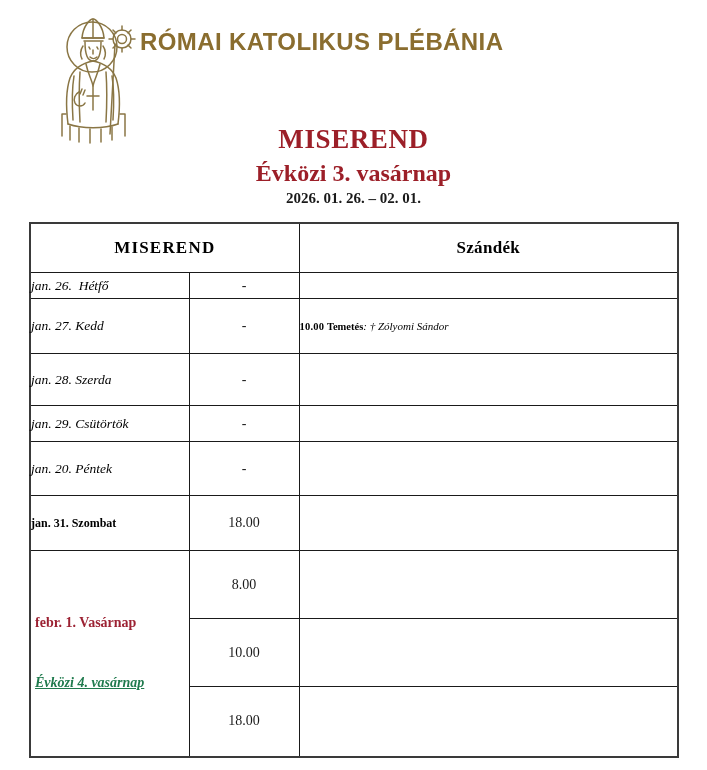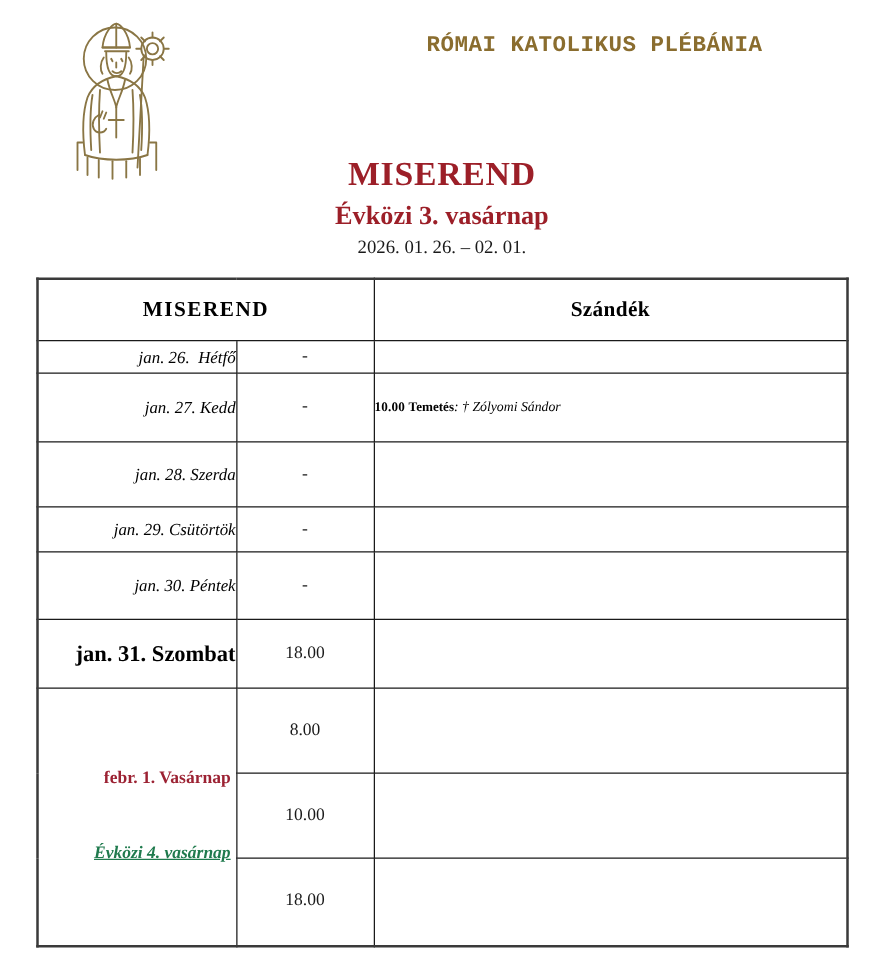--- a/index.html
+++ b/index.html
@@ -30,24 +30,24 @@
     width: 96px;
     height: 132px;
   }
   .logo svg { display: block; width: 100%; height: 100%; }
 
   .parish-title {
     position: absolute;
     left: 140px;
     top: 26px;
     width: 470px;
-    text-align: right;
+    text-align: left;
     color: #8a6d2f;
-    font-family: Liberation Mono, monospace;
-    font-size: 18px;
+    font-family: Liberation Sans, sans-serif;
+    font-size: 24px;
     font-weight: 700;
     letter-spacing: 0.4px;
     line-height: 1.33;
   }
   .parish-title .line2 { display: block; }
 
   .miserend-title {
     position: absolute;
     left: 0;
     right: 0;
@@ -58,32 +58,32 @@
     font-weight: 700;
     letter-spacing: 0.6px;
   }
   .miserend-subtitle {
     position: absolute;
     left: 0;
     right: 0;
     top: 160px;
     text-align: center;
     color: #9c1f28;
-    font-size: 21px;
+    font-size: 24px;
     font-weight: 700;
   }
   .miserend-daterange {
     position: absolute;
     left: 0;
     right: 0;
     top: 190px;
     text-align: center;
     color: #1a1a1a;
     font-size: 15px;
-    font-weight: 400;
+    font-weight: 700;
   }
 
   
   .table-wrap {
     position: absolute;
     left: 29px;
     top: 222px;
     width: 648px;
   }
   table.schedule {
@@ -112,30 +112,30 @@
     height: 48px;
     text-align: center;
     font-size: 17px;
     font-weight: 700;
     letter-spacing: 1.2px;
   }
   .hdr-szandek { letter-spacing: 0.3px; }
 
   
   .cell-day {
-    text-align: right;
+    text-align: left;
     font-size: 13.5px;
     font-style: italic;
     padding: 0 6px;
     white-space: pre;
   }
   .cell-day.bold {
     font-style: normal;
     font-weight: 700;
-    font-size: 18px;
+    font-size: 12px;
   }
   .cell-day.sunday {
     font-style: normal;
     line-height: 1.45;
     padding: 16px 4px;
   }
   .cell-day .sun-date {
     display: block;
     color: #9c2233;
     font-weight: 700;
@@ -317,21 +317,21 @@
 
       <tr class="r-h36">
         <td class="cell-day">jan. 29. Csütörtök</td>
         <td class="cell-time dash">-</td>
         <td class="cell-int">
             <span class="int-empty"></span>
           </td>
       </tr>
 
       <tr class="r-h54">
-        <td class="cell-day">jan. 30. Péntek</td>
+        <td class="cell-day">jan. 20. Péntek</td>
         <td class="cell-time dash">-</td>
         <td class="cell-int">
             <span class="int-empty"></span>
           </td>
       </tr>
 
       <tr class="r-h55">
         <td class="cell-day bold">jan. 31. Szombat</td>
         <td class="cell-time">18.00</td>
         <td class="cell-int">

